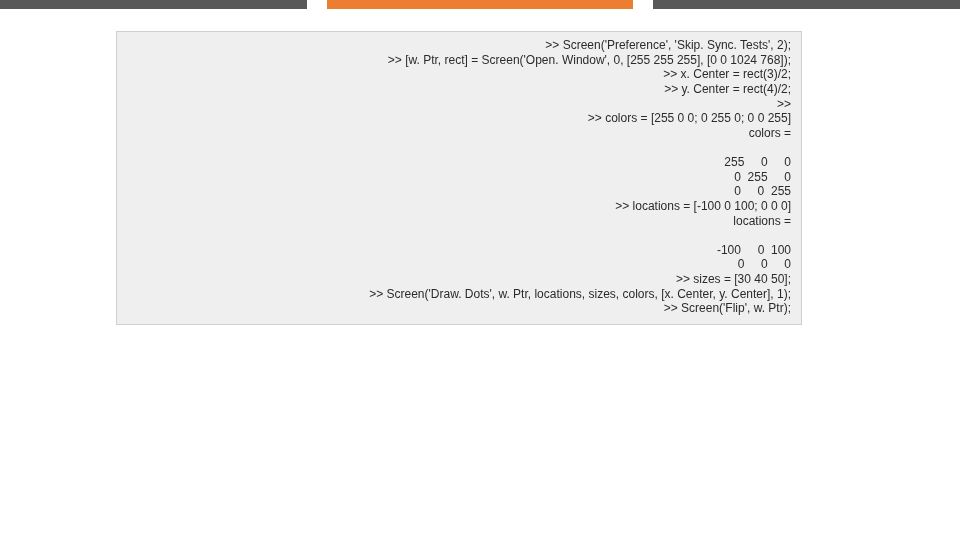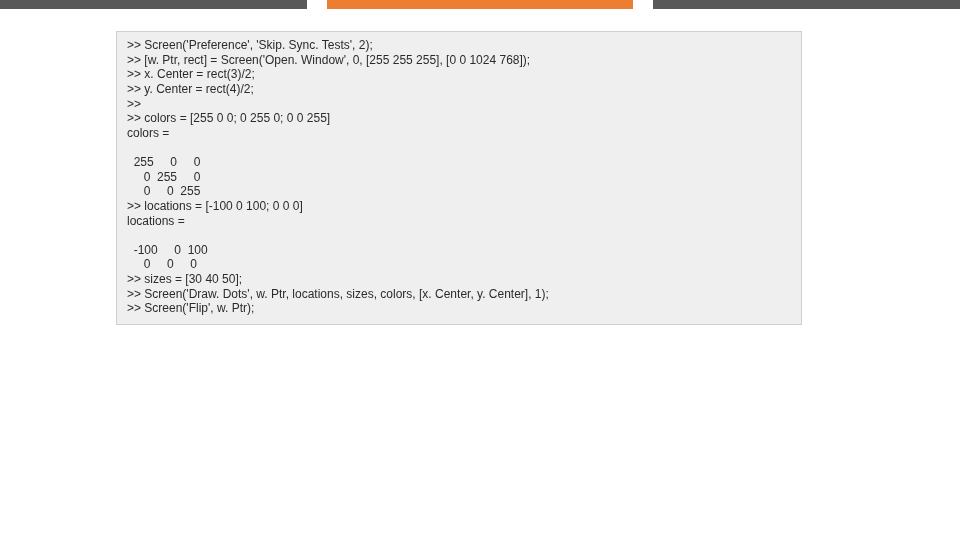--- a/index.html
+++ b/index.html
@@ -2,21 +2,21 @@
 <html><head>
 <meta charset="utf-8">
 <style>
   * { box-sizing: border-box; }
   html, body { margin: 0; padding: 0; width: 960px; height: 540px; background: #fff; font-family: Arial, Helvetica, sans-serif; }
   .bars { display: flex; width: 100%; height: 9px; }
   .bar { flex: 1; height: 9px; }
   .bar.grey { background: #595959; }
   .bar.orange { background: #ed7d31; }
   .bar.spacer { background: #fff; }
-  .stage { padding: 22px 158px 0 116px; }
+  .stage { padding: 22px 158px 0 116px; text-align: right; }
   .codebox { background: #efefef; border: 1px solid #cfcfcf; padding: 6px 10px 8px 10px; font-size: 12px; line-height: 1.22; color: #2b2b2b; font-family: Arial, Helvetica, sans-serif; white-space: pre; }
 </style>
 </head>
 <body>
 
 <div class="bars">
   <div class="bar grey"></div>
   <div class="bar spacer" style="flex:0 0 20px"></div>
   <div class="bar orange"></div>
   <div class="bar spacer" style="flex:0 0 20px"></div>

